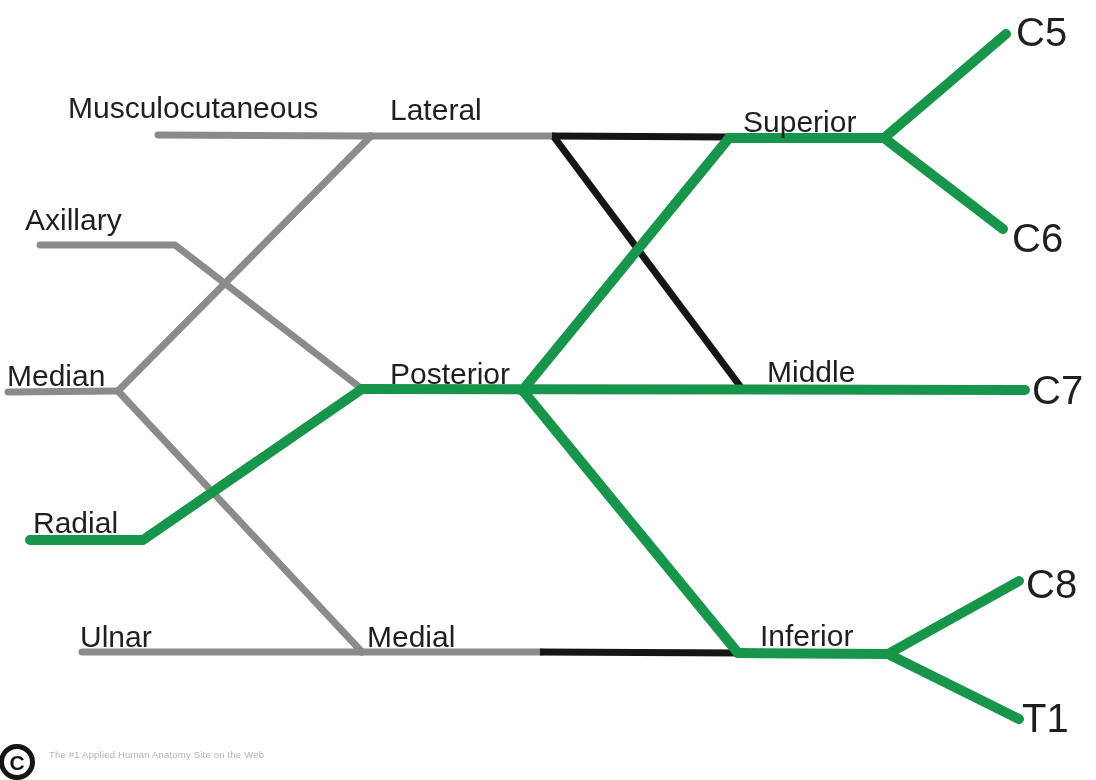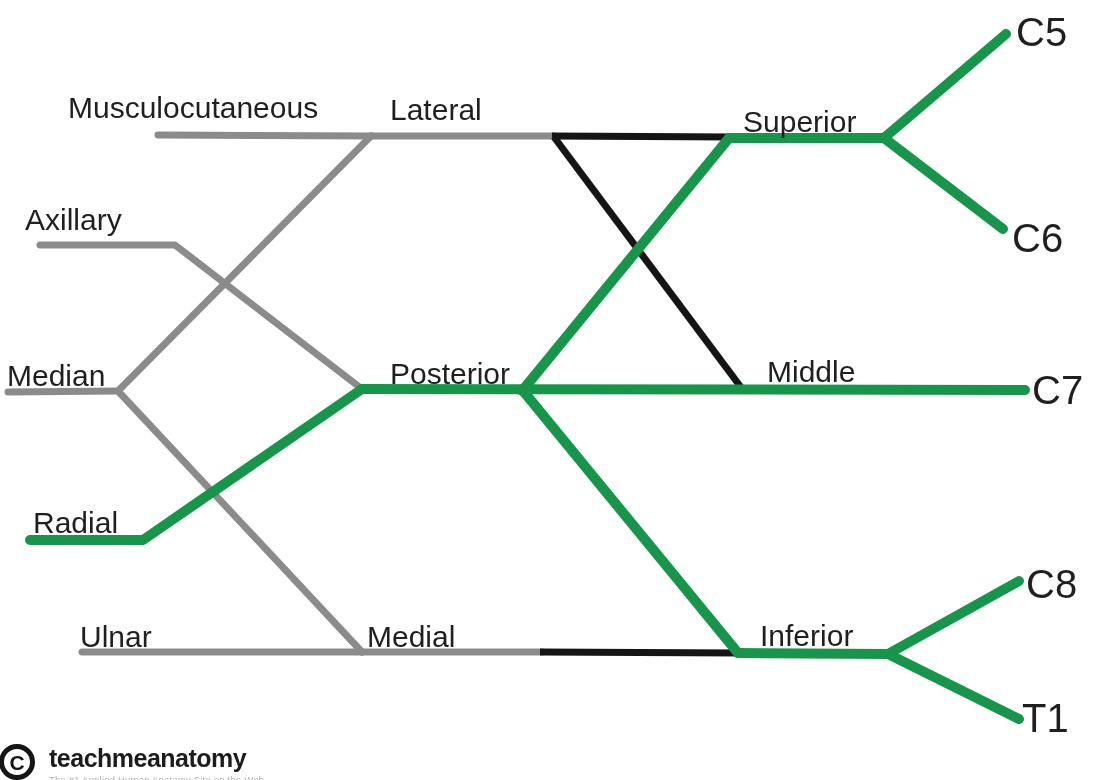--- a/index.html
+++ b/index.html
@@ -77,16 +77,15 @@
     <text class="root" x="1026" y="598">C8</text>
     <text class="root" x="1022" y="732">T1</text>
   </g>
 </svg>
 
 <div class="logo">
   <div class="logo-mark">
     <span>C</span>
   </div>
   <div class="logo-text">
-    <div class="logo-name">teachmeanatomy</div>
     <div class="logo-tagline">The #1 Applied Human Anatomy Site on the Web</div>
   </div>
 </div>
 
 </body></html>

